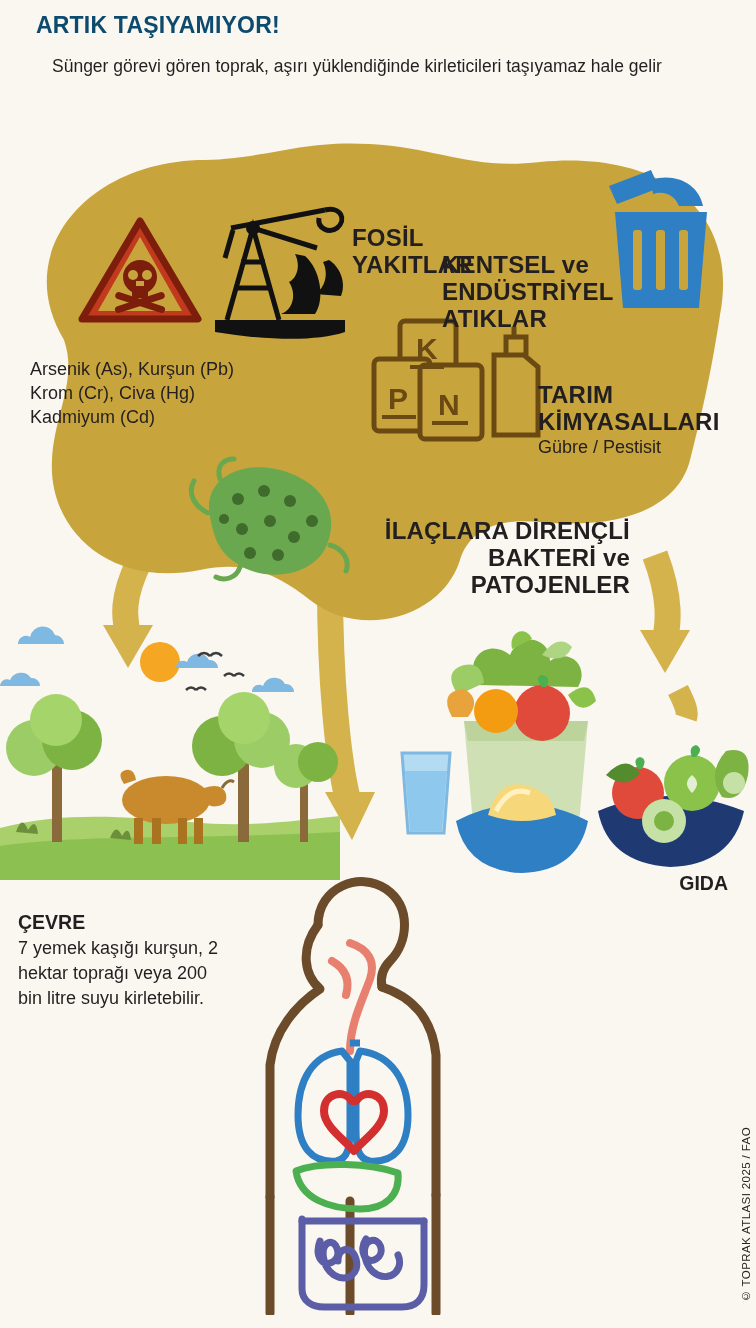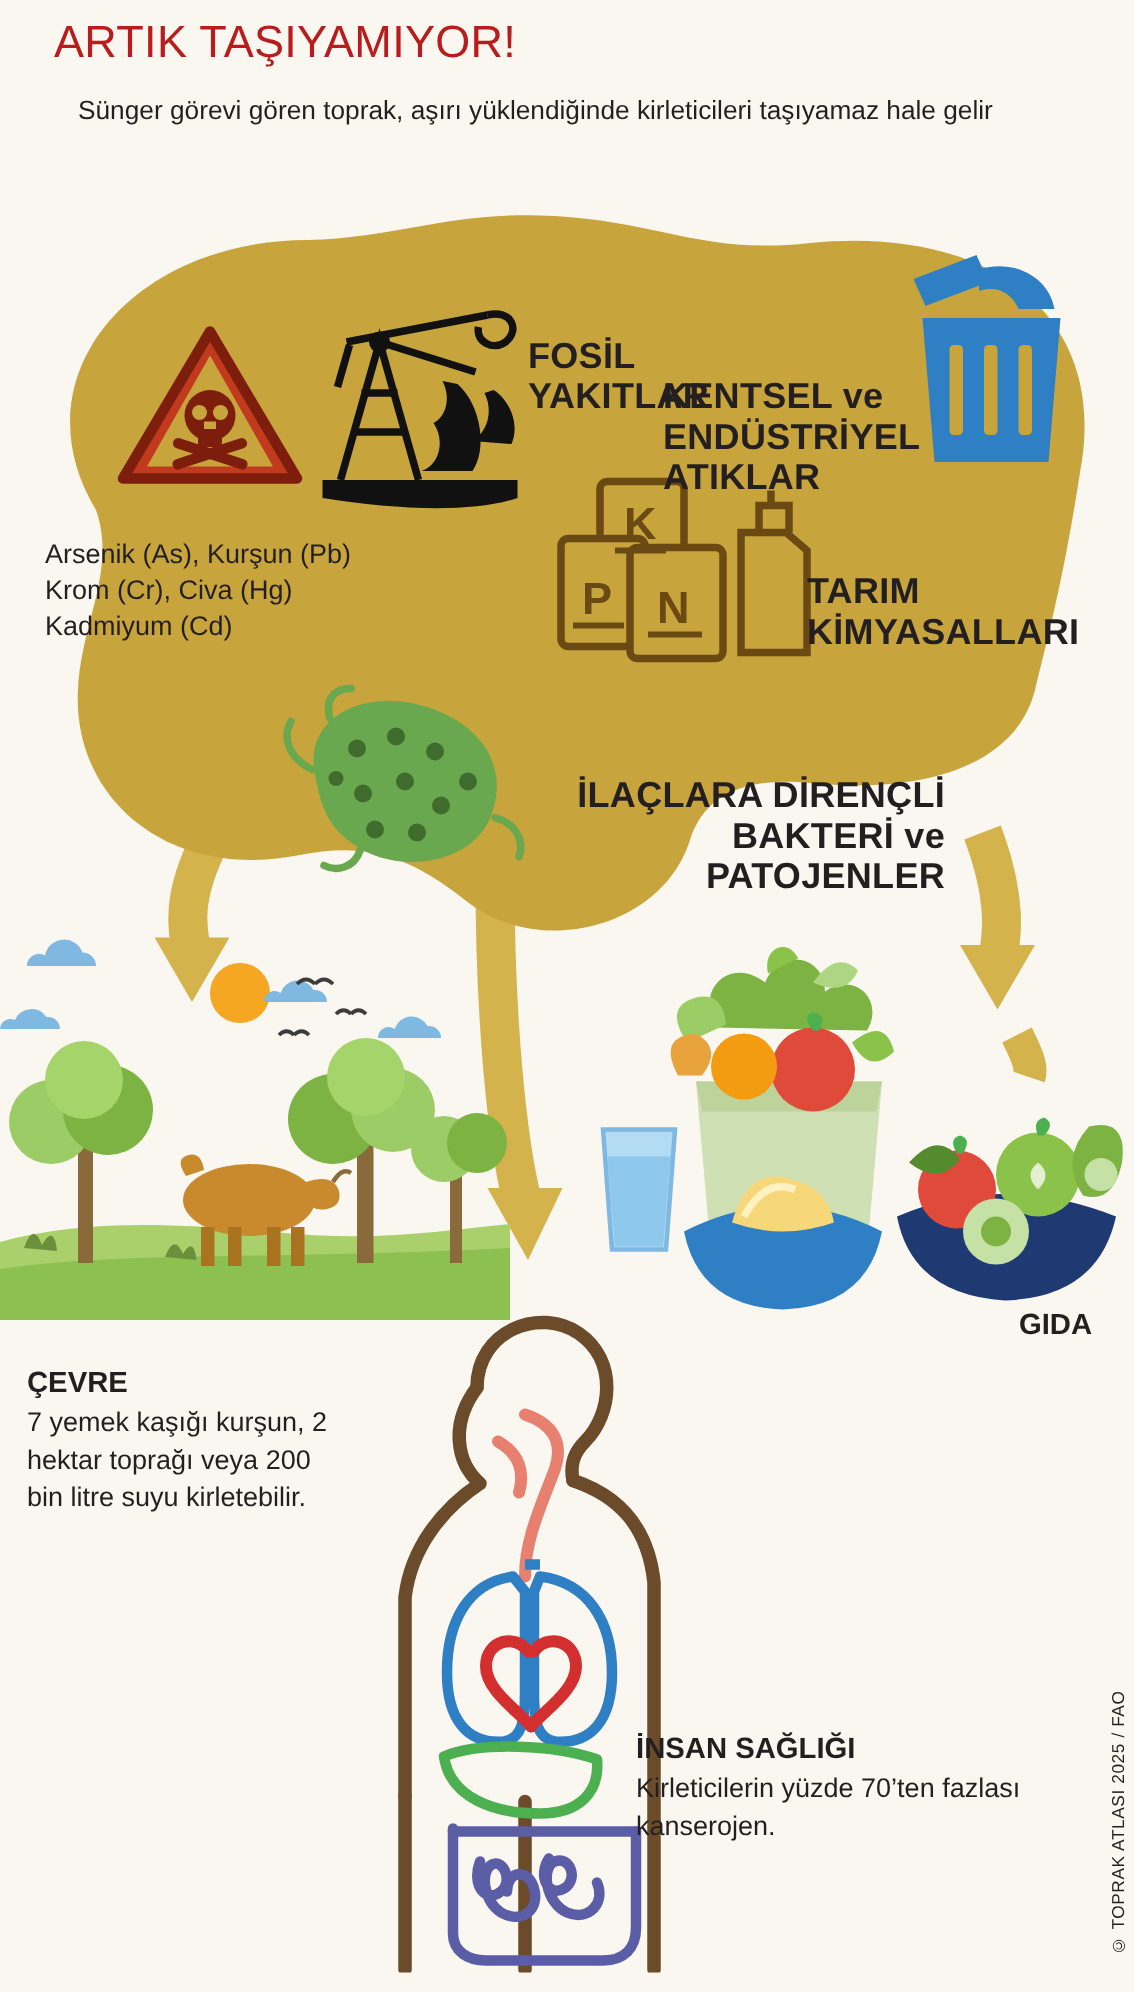--- a/index.html
+++ b/index.html
@@ -10,22 +10,22 @@
     font-family:"Liberation Sans", sans-serif;
     color:#231f20;
     position:relative;
     overflow:hidden;
   }
   .page { position:relative; width:756px; height:1328px; }
 
   
   .header { position:absolute; left:36px; top:12px; width:660px; }
   .header h1 {
-    font-size:30px; font-weight:normal; letter-spacing:.2px;
-    margin:0 0 5px 0; color:#b91c1c;
+    font-size:23px; font-weight:bold; letter-spacing:.2px;
+    margin:0 0 5px 0; color:#0c4a6e;
   }
   .header p {
     font-size:17.5px; line-height:1.32; margin:16px; color:#231f20;
   }
 
   
   .blob-wrap { position:absolute; left:0; top:130px; width:756px; height:500px; }
 
   .blob-content { position:absolute; left:0; top:0; width:756px; height:500px; }
 
@@ -229,20 +229,21 @@
 
       <div class="lbl" id="lbl-agir">
         <div class="t2" style="white-space:pre-line">Arsenik (As), Kurşun (Pb)
 Krom (Cr), Civa (Hg)
 Kadmiyum (Cd)</div>
       </div>
 
       <div class="lbl" id="lbl-tarim">
         <div class="t1" style="white-space:pre-line">TARIM
 KİMYASALLARI</div>
+        <div class="t2">Gübre / Pestisit</div>
       </div>
 
       <div class="lbl" id="lbl-bakteri">
         <div class="t1" style="white-space:pre-line">İLAÇLARA DİRENÇLİ
 BAKTERİ ve PATOJENLER</div>
       </div>
 
     </div>
   </div>
 
@@ -380,20 +381,16 @@
 
   <div id="txt-cevre">
     <div class="t1">ÇEVRE</div>
     <div class="t2">7 yemek kaşığı kurşun, 2 hektar toprağı veya 200 bin litre suyu kirletebilir.</div>
   </div>
 
   <div id="txt-gida">
     <div class="t1">GIDA</div>
   </div>
 
-  <div id="txt-saglik">
-    <div class="t1">İNSAN SAĞLIĞI</div>
-    <div class="t2">Kirleticilerin yüzde 70’ten fazlası kanserojen.</div>
-  </div>
 
   <div class="credit">© TOPRAK ATLASI 2025 / FAO</div>
 
 </div>
 
 </body></html>

